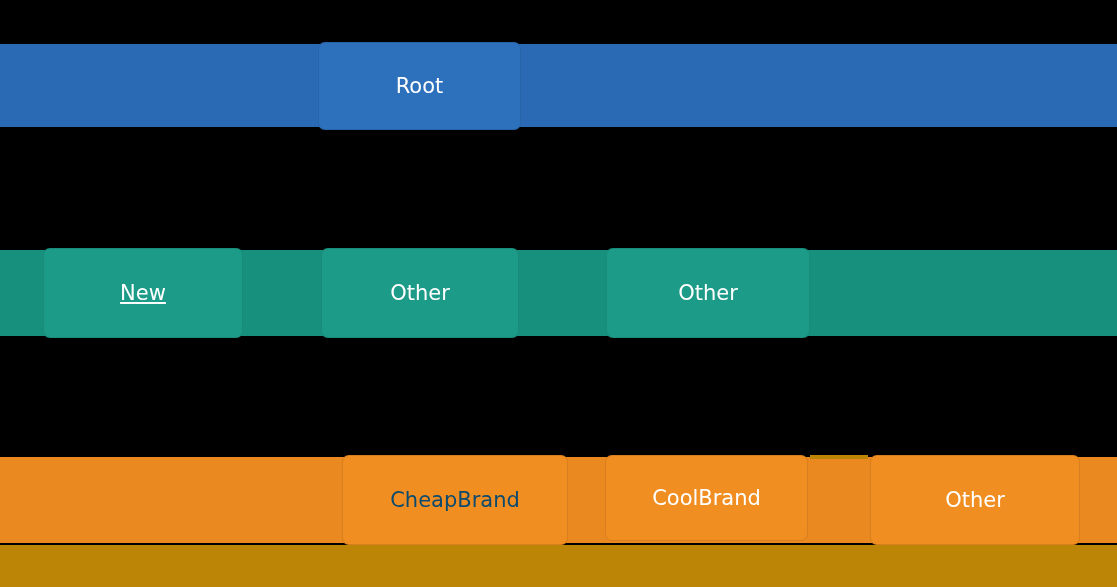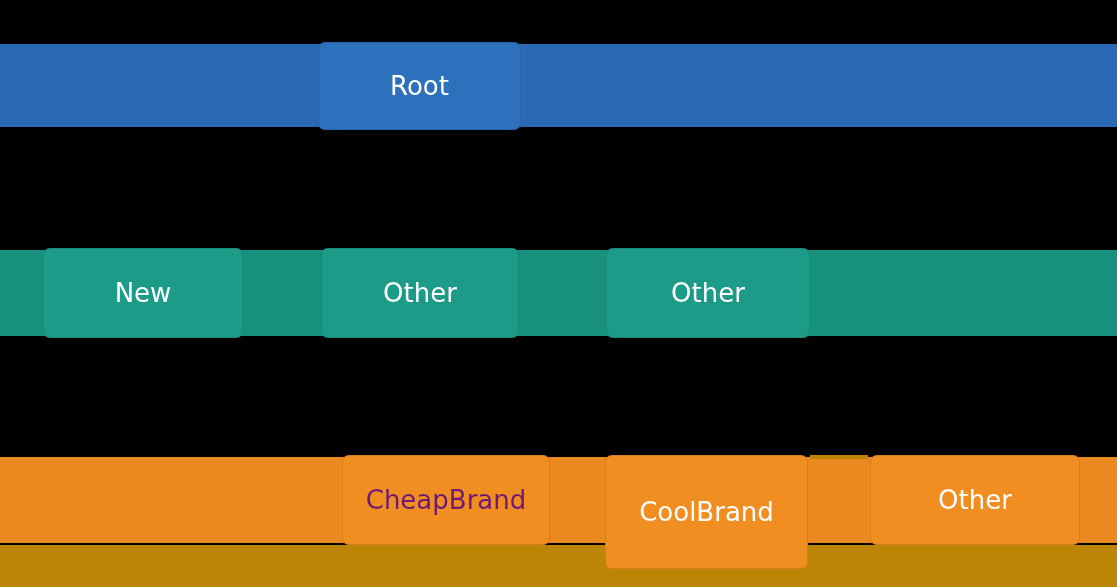--- a/index.html
+++ b/index.html
@@ -9,52 +9,52 @@
     background:#000;
     overflow:hidden;
     font-family:"DejaVu Sans","Liberation Sans",sans-serif;
   }
   .level-bar{position:absolute;}
   .node{
     position:absolute;
     border-radius:7px;
     display:flex;align-items:center;justify-content:center;
     color:#fff;
-    font-size:26px;
+    font-size:21px;
     line-height:1;
     outline:1px solid rgba(0,0,0,0.10);
     outline-offset:-1px;
     cursor:pointer;
   }
   .node-label{pointer-events:none;}
   .accent{position:absolute;}
 </style>
 </head>
 <body>
 
 <div class="stage" id="stage" style="width: 1117px; height: 587px; background: rgb(0, 0, 0);">
     <div class="level-bar" style="left: 0px; top: 545px; width: 1117px; height: 42px; background: rgb(188, 133, 5);"></div>
     <div class="level-bar" style="left: 0px; top: 44px; width: 1117px; height: 83px; background: rgb(42, 105, 179);"></div>
     <div class="level-bar" style="left: 0px; top: 250px; width: 1117px; height: 86px; background: rgb(23, 144, 126);"></div>
     <div class="level-bar" style="left: 0px; top: 457px; width: 1117px; height: 86px; background: rgb(234, 137, 31);"></div>
     <div class="accent" style="left: 810px; top: 455px; width: 58px; height: 4px; background: rgb(188, 133, 5);"></div>
     <div class="node" style="left: 318px; top: 42px; width: 203px; height: 88px; background: rgb(45, 112, 188); color: rgb(255, 255, 255);">
       <span class="node-label">Root</span>
     </div>
-    <div class="node" style="left: 43px; top: 248px; width: 200px; height: 90px; background: rgb(29, 155, 137); color: rgb(255, 255, 255);">
+    <div class="node" style="left: 43px; top: 248px; width: 200px; height: 90px; background: rgb(29, 155, 137); color: rgb(255, 255, 255); text-decoration: underline;">
       <span class="node-label">New</span>
     </div>
     <div class="node" style="left: 321px; top: 248px; width: 198px; height: 90px; background: rgb(29, 155, 137); color: rgb(255, 255, 255);">
       <span class="node-label">Other</span>
     </div>
     <div class="node" style="left: 606px; top: 248px; width: 204px; height: 90px; background: rgb(29, 155, 137); color: rgb(255, 255, 255);">
       <span class="node-label">Other</span>
     </div>
-    <div class="node" style="left: 342px; top: 455px; width: 208px; height: 90px; background: rgb(240, 142, 34); color: #701a75;">
+    <div class="node" style="left: 342px; top: 455px; width: 226px; height: 90px; background: rgb(240, 142, 34); color: #0c4a6e;">
       <span class="node-label">CheapBrand</span>
     </div>
-    <div class="node" style="left: 605px; top: 455px; width: 203px; height: 114px; background: rgb(240, 142, 34); color: rgb(255, 255, 255);">
+    <div class="node" style="left: 605px; top: 455px; width: 203px; height: 86px; background: rgb(240, 142, 34); color: rgb(255, 255, 255);">
       <span class="node-label">CoolBrand</span>
     </div>
     <div class="node" style="left: 870px; top: 455px; width: 210px; height: 90px; background: rgb(240, 142, 34); color: rgb(255, 255, 255);">
       <span class="node-label">Other</span>
     </div>
   </div>
 
 </body></html>

